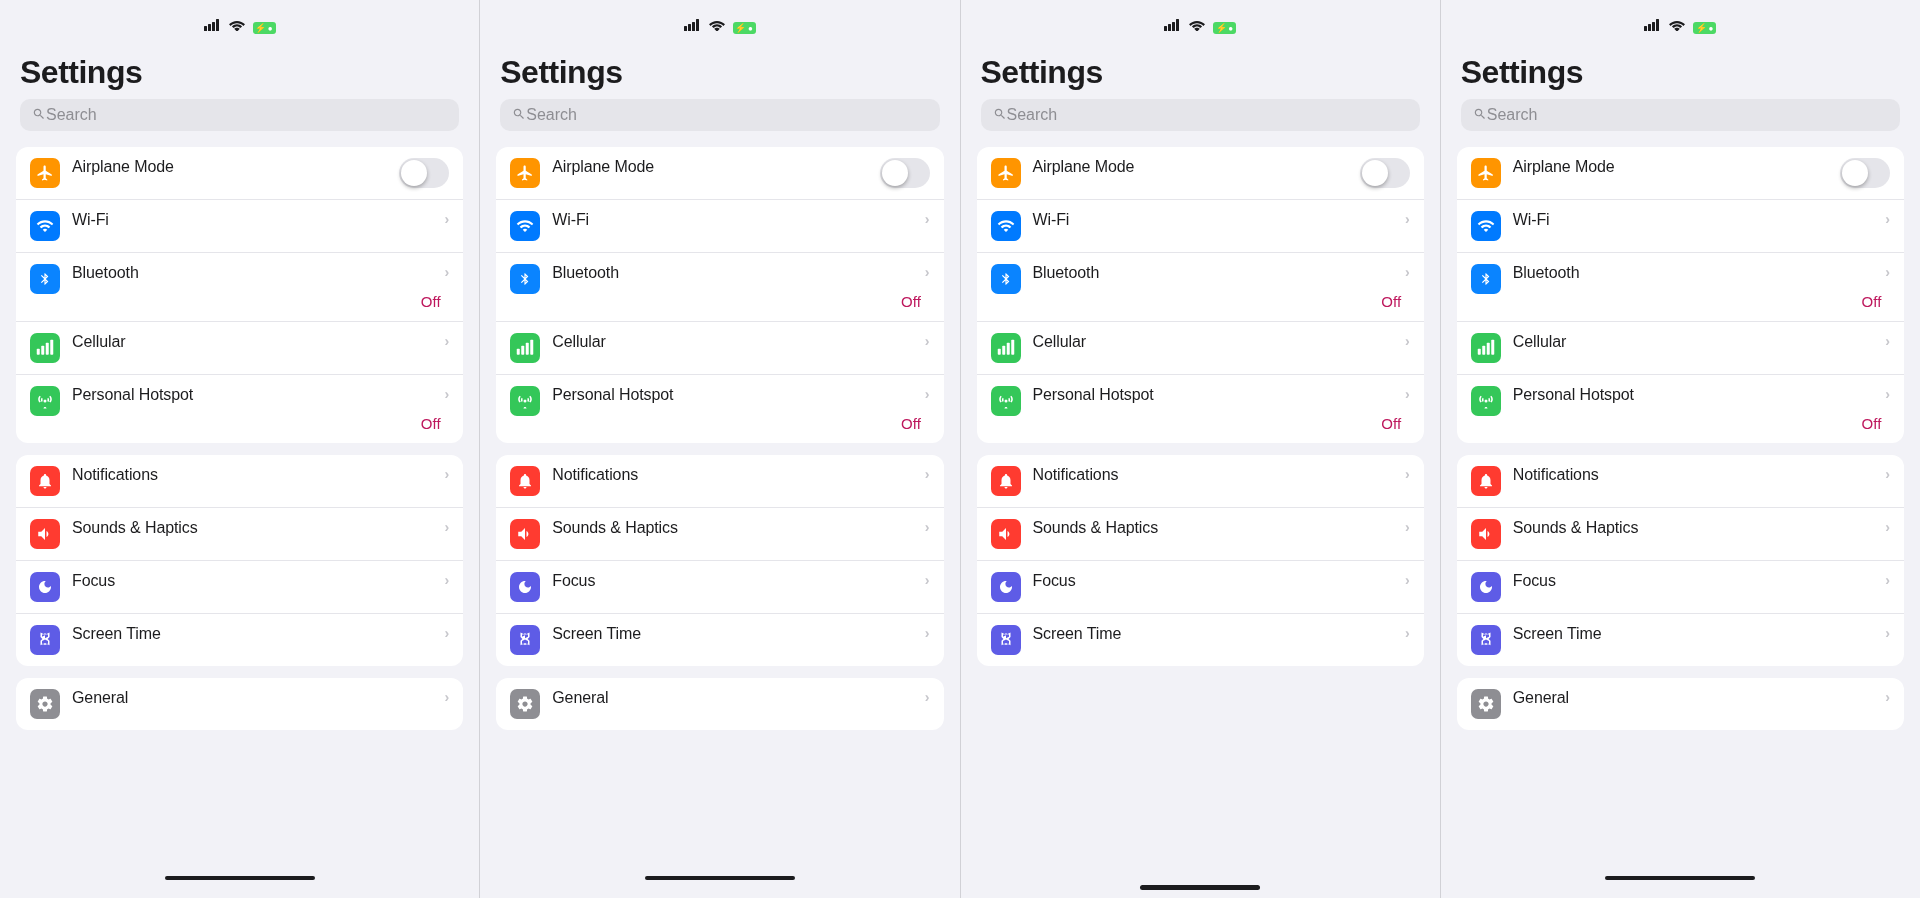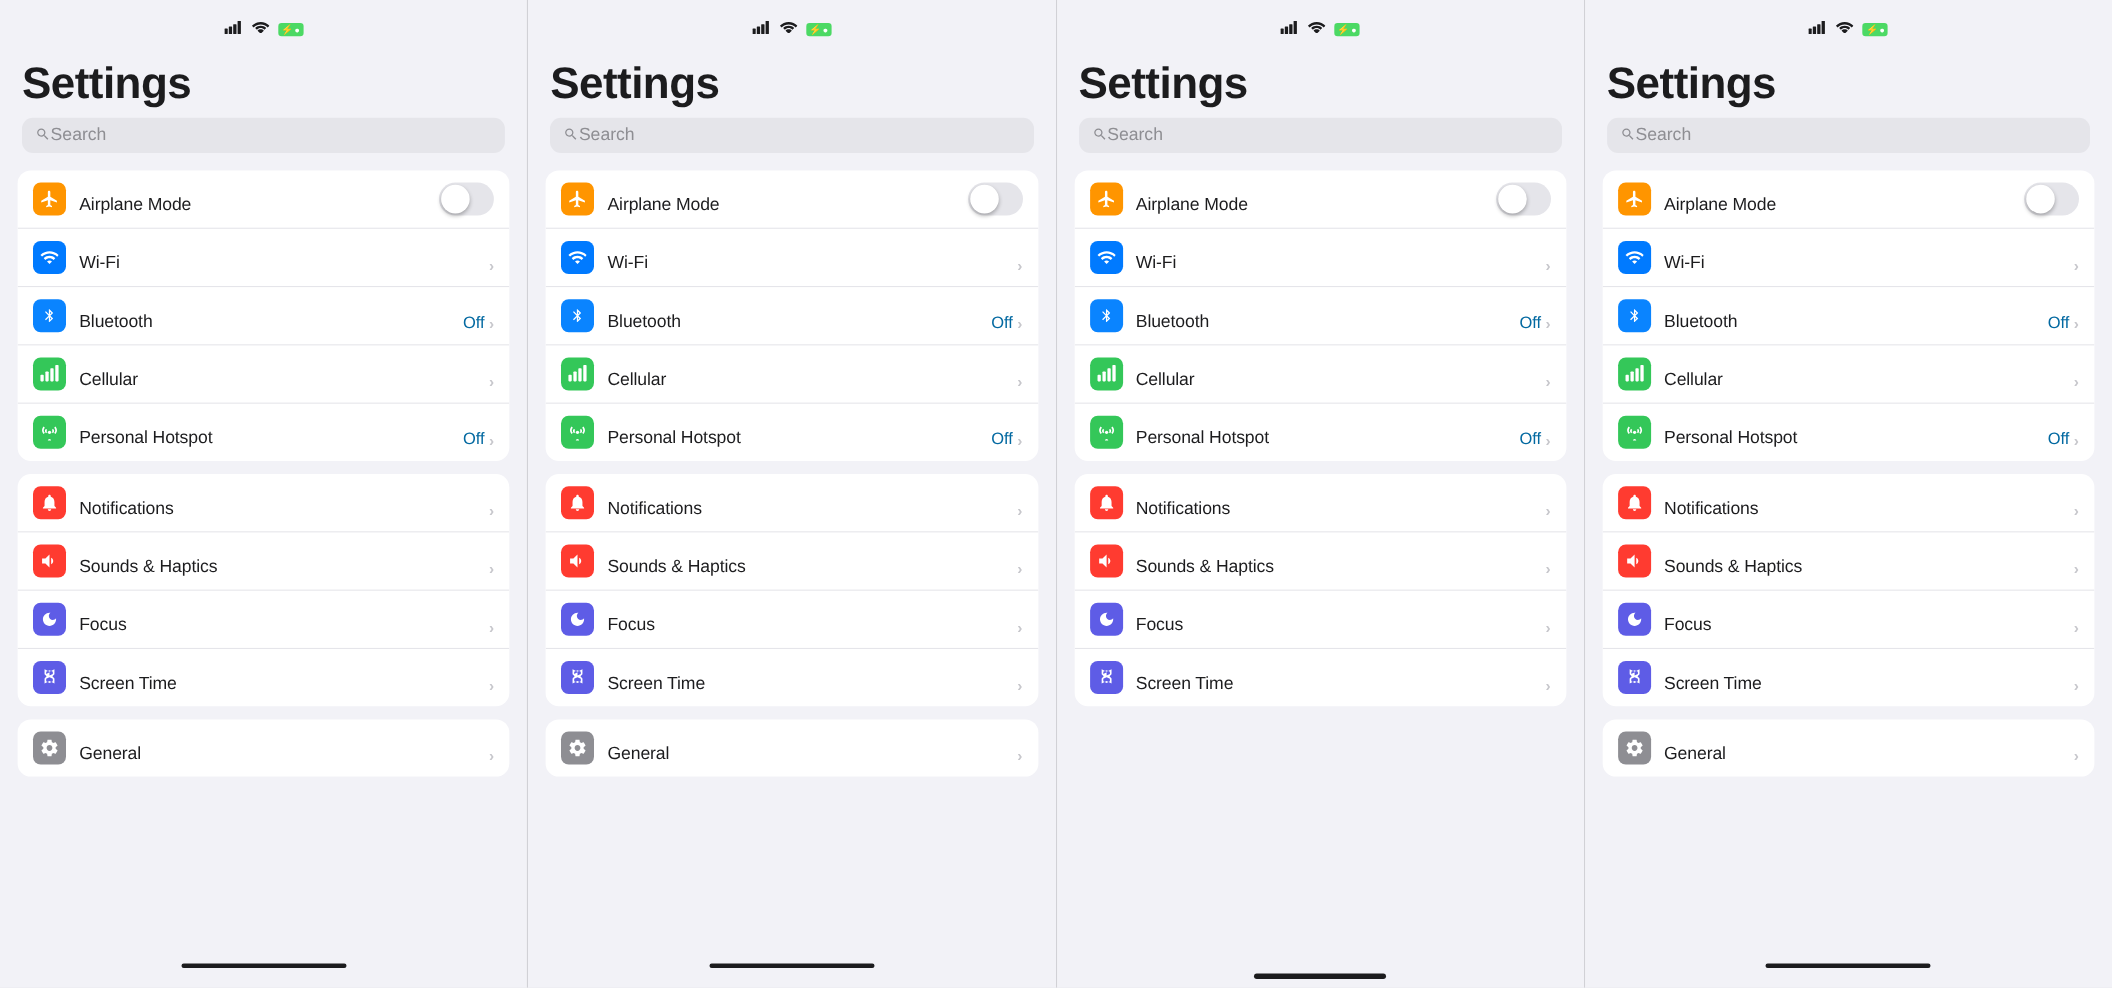--- a/index.html
+++ b/index.html
@@ -35,21 +35,21 @@
       display: flex;
       justify-content: center;
       align-items: center;
       height: 44px;
       gap: 6px;
       padding: 8px 0 0 0;
     }
 
     
     .screen-title {
-      font-size: 40px;
+      font-size: 32px;
       font-weight: 700;
       color: #1c1c1e;
       padding: 10px 20px 8px 20px;
       letter-spacing: -0.5px;
     }
 
     
     .search-bar {
       margin: 0 20px 16px 20px;
       background: #e5e5ea;
@@ -63,21 +63,21 @@
     
     .settings-group {
       background: #fff;
       border-radius: 12px;
       margin: 0 16px 12px 16px;
       overflow: hidden;
     }
 
     .settings-row {
       display: flex;
-      align-items: flex-end;
+      align-items: flex-start;
       padding: 11px 14px;
       border-bottom: 0.5px solid #e5e5ea;
       min-height: 46px;
       position: relative;
     }
     .settings-row:last-child { border-bottom: none; }
 
     .row-icon {
       width: 30px;
       height: 30px;
@@ -92,22 +92,23 @@
 
     .row-label {
       font-size: 16px;
       color: #1c1c1e;
       flex: 1;
       letter-spacing: -0.1px;
     }
 
     .row-value {
       font-size: 15px;
-      color: #0369a1;
+      color: #be185d;
       margin-right: 4px;
+      margin-top: 29px;
     }
 
     .row-chevron {
       color: #c7c7cc;
       font-size: 14px;
       font-weight: 600;
     }
 
     
     .toggle {

